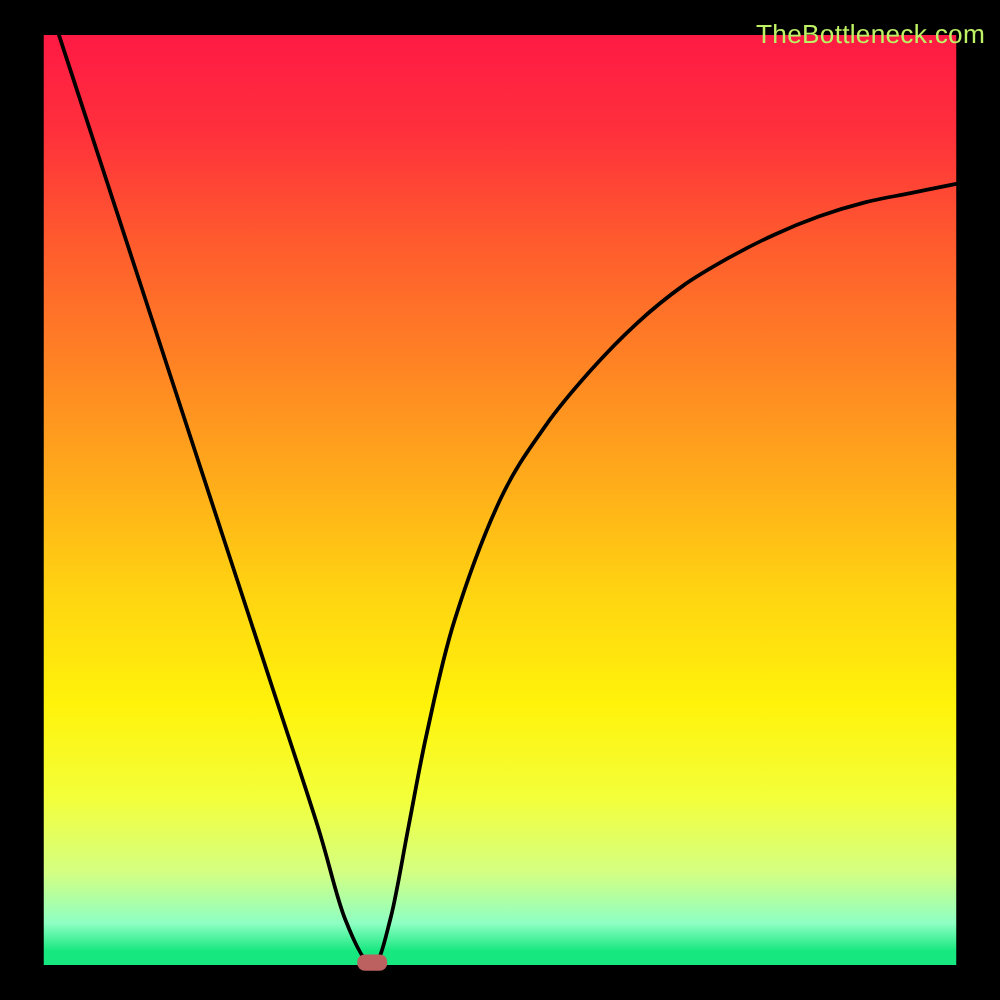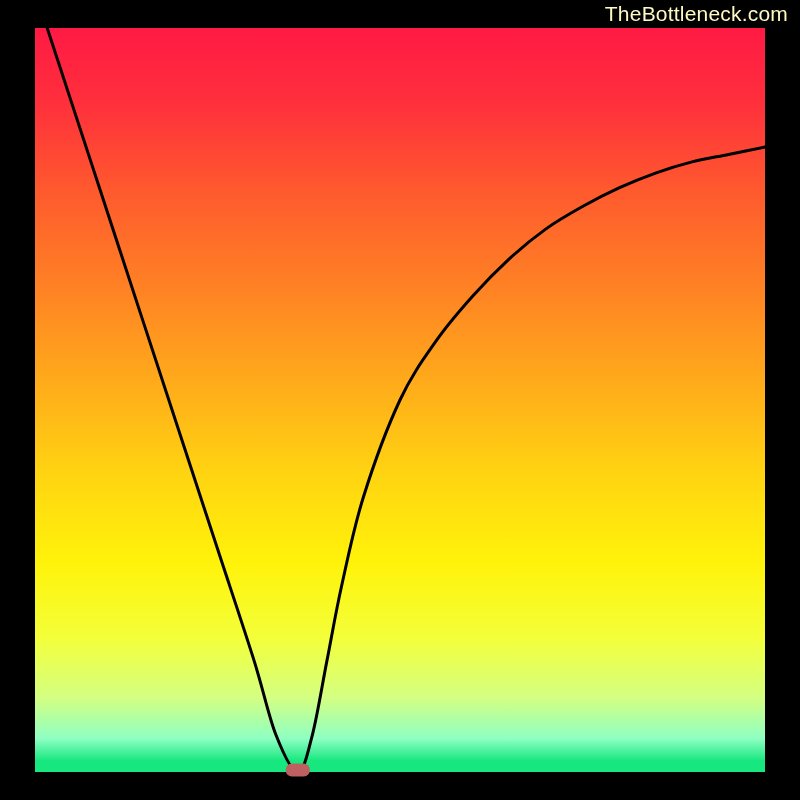--- a/index.html
+++ b/index.html
@@ -14,23 +14,23 @@
   .frame {
     position: absolute;
     top: 0;
     left: 0;
     width: 800px;
     height: 800px;
     background: #000;
   }
   .watermark {
     position: absolute;
-    top: 2px;
+    top: 16px;
     right: 12px;
-    color: #fef9c3;
+    color: #bef264;
     font-size: 21px;
     font-family: Arial, Helvetica, sans-serif;
     letter-spacing: 0.2px;
     z-index: 10;
   }
   svg {
     display: block;
   }
 </style>
 </head>

